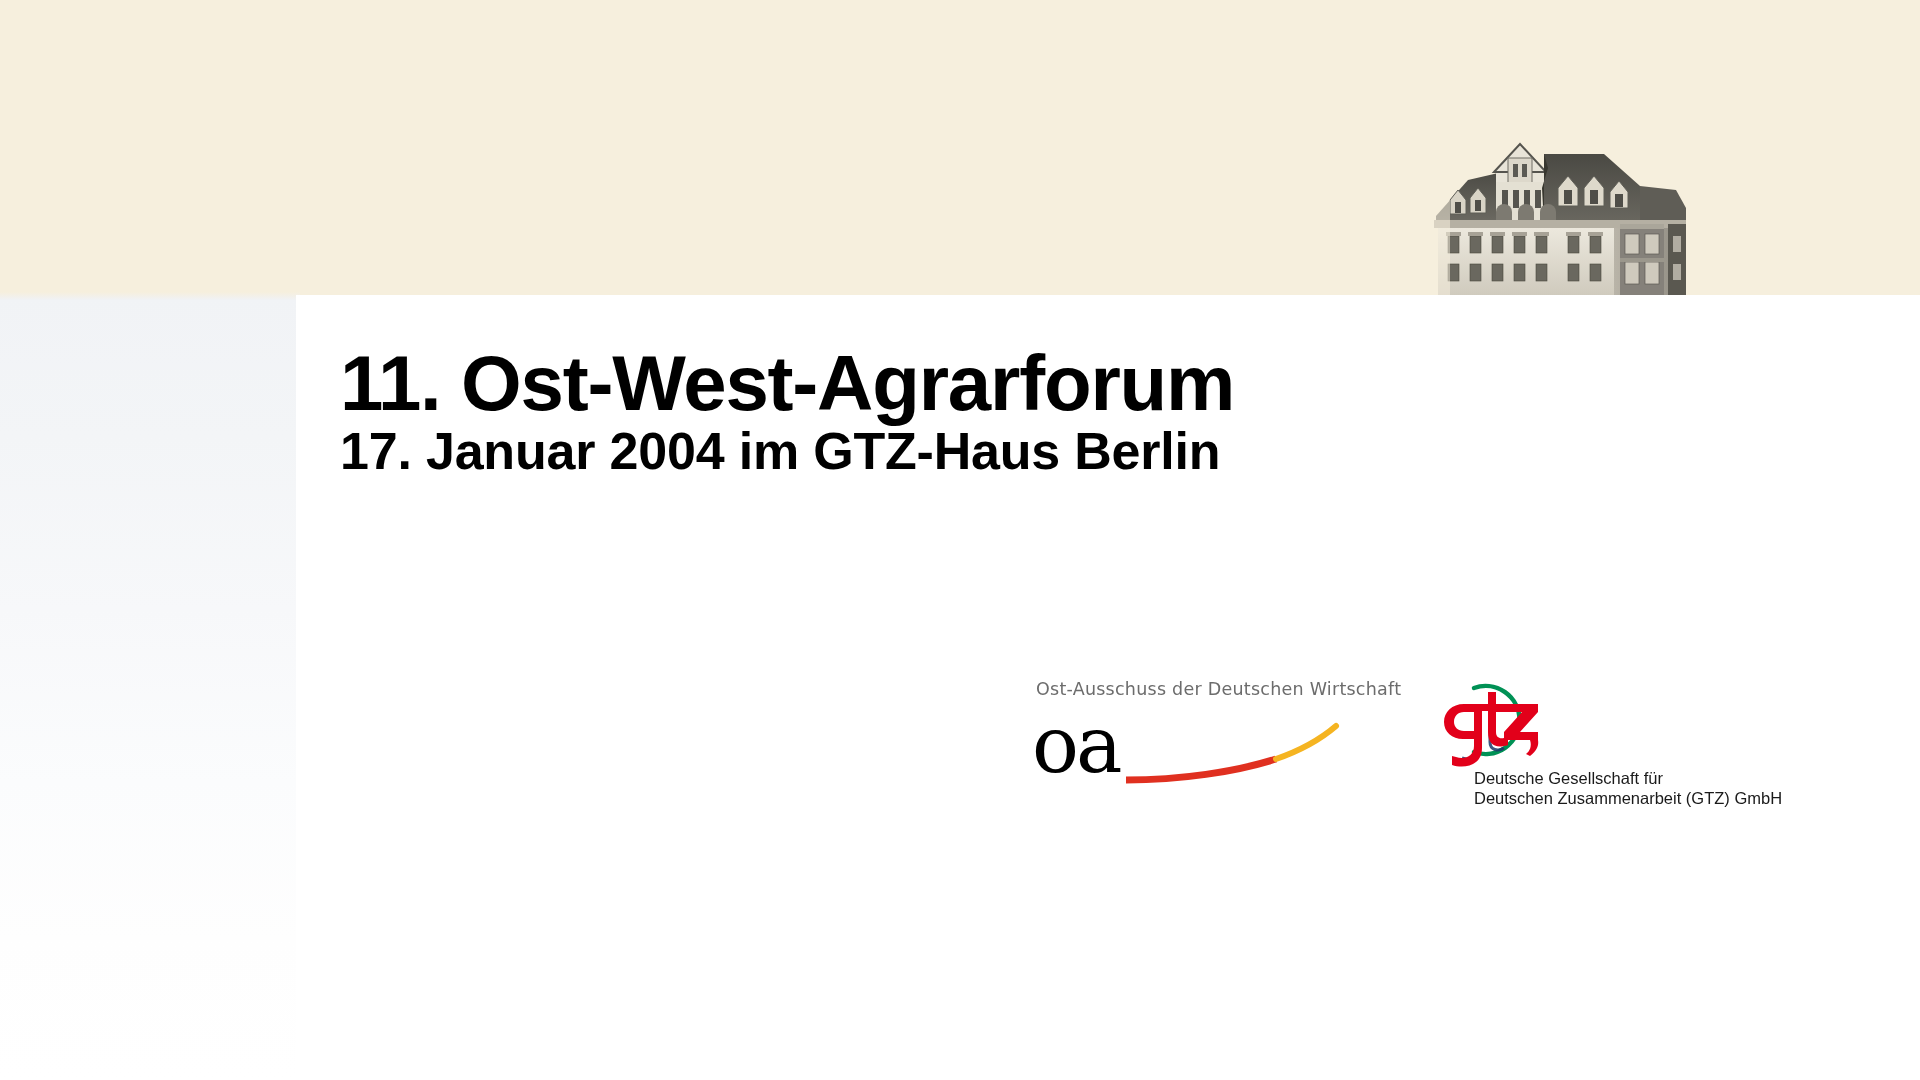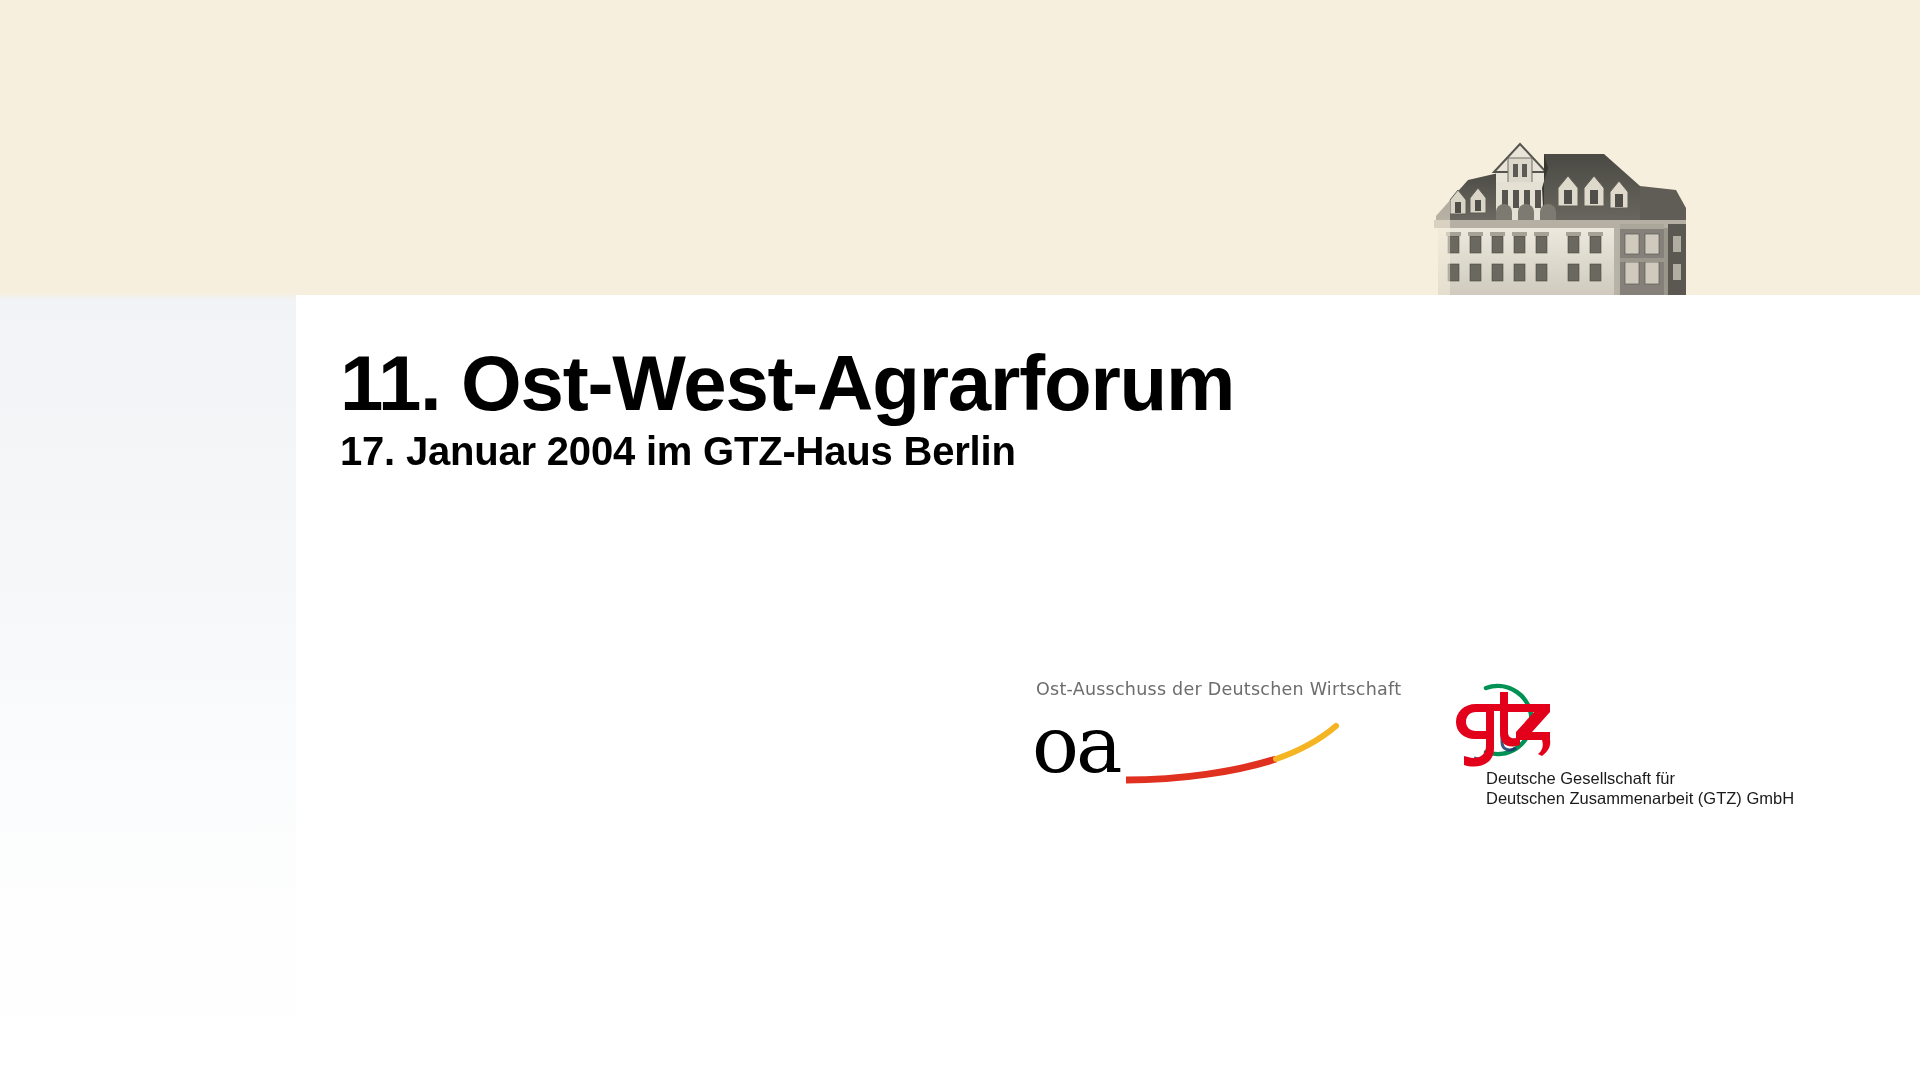--- a/index.html
+++ b/index.html
@@ -101,21 +101,21 @@
     line-height: 86px;
     letter-spacing: -1.2px;
     color: #000000;
     white-space: nowrap;
   }
   .title-sub {
     margin: 0;
     padding-top: 2px;
     font-family: "Liberation Sans", sans-serif;
     font-weight: bold;
-    font-size: 40px;
+    font-size: 52px;
     line-height: 46px;
     letter-spacing: -0.2px;
     color: #000000;
     white-space: nowrap;
   }
 
   
 
   .logos {
     position: absolute;
@@ -158,21 +158,21 @@
     font-family: "DejaVu Serif", serif;
     font-size: 78px;
     line-height: 78px;
     color: #000000;
     letter-spacing: -3px;
   }
 
   
   .logo-gtz {
     position: absolute;
-    left: 416px;
+    left: 404px;
     top: -6px;
     width: 400px;
     height: 140px;
   }
   .gtz-mark {
     position: absolute;
     left: 0;
     top: 0;
     width: 120px;
     height: 108px;

